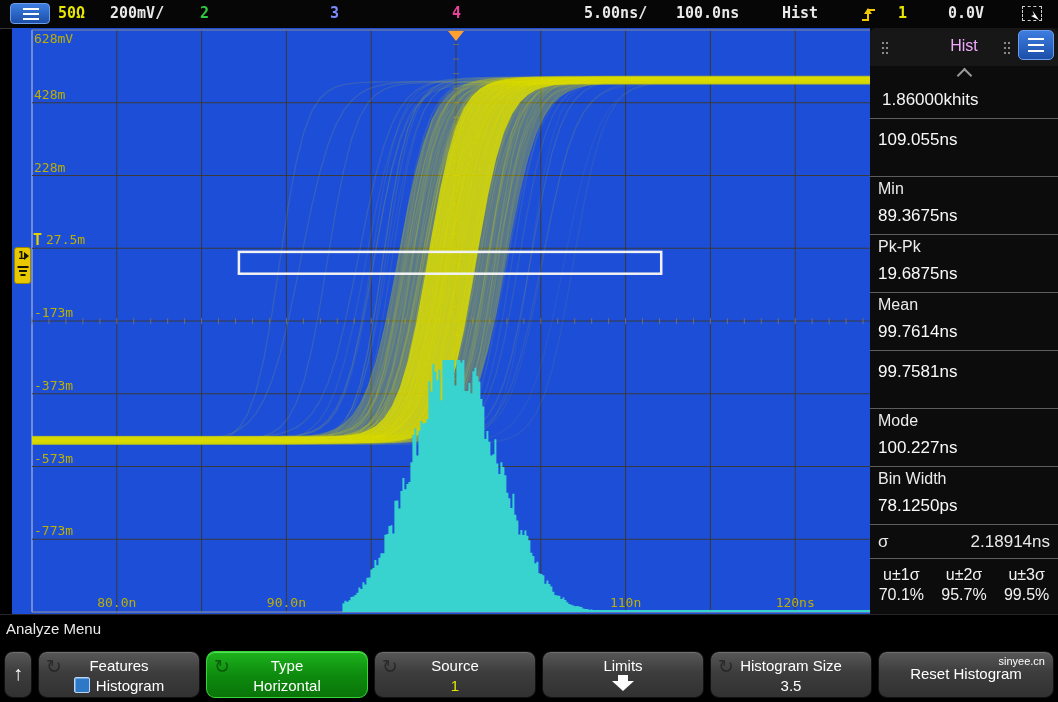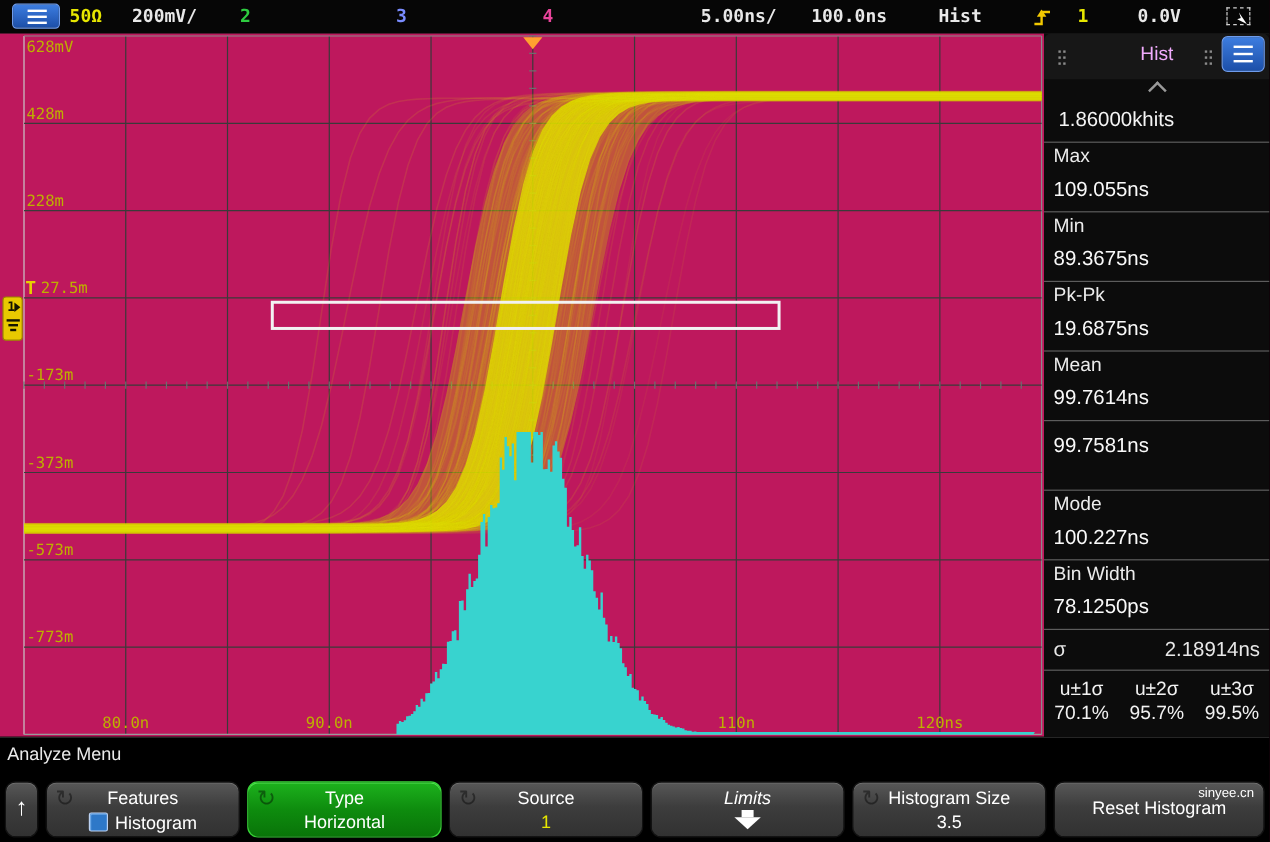--- a/index.html
+++ b/index.html
@@ -11,21 +11,21 @@
   .topbar .ti{position:absolute;top:4px;white-space:nowrap;font-weight:bold;}
   .menu-btn{position:absolute;left:10px;top:3px;width:40px;height:21px;border-radius:4px;
             background:linear-gradient(#3d7de0,#1c4fa8);border:1px solid #6e9cec;box-sizing:border-box;}
   .menu-btn .bar{position:absolute;left:12px;width:16px;height:2px;background:#fff;}
   .menu-btn .b1{top:4px}.menu-btn .b2{top:9px}.menu-btn .b3{top:14px}
   .c-y{color:#e6e600}.c-g{color:#2ecc40}.c-b{color:#7a8cff}.c-m{color:#e8439a}
   .trig-icon{position:absolute;left:860px;top:4px;}
   .cursor-icon{position:absolute;left:1022px;top:6px;width:20px;height:15px;
                border:1px dashed #cfcfcf;box-sizing:border-box;}
   
-  .scope{position:absolute;left:0;top:28px;width:870px;height:586px;background:#be185d;}
+  .scope{position:absolute;left:12px;top:28px;width:870px;height:586px;background:#1d4ed8;}
   .t-marker{position:absolute;left:21px;top:203px;color:#e6d000;font:bold 15px "DejaVu Sans Mono",monospace;}
   .ch-marker{position:absolute;left:2px;top:219px;width:17px;height:37px;background:#e8c900;
              border-radius:3px;border:1px solid #9a8400;box-sizing:border-box;}
   .ch-marker .n{position:absolute;left:3px;top:1px;color:#151500;font:bold 11px "DejaVu Sans Mono",monospace;}
   .ch-marker .arr{position:absolute;left:9px;top:4px;width:0;height:0;
                   border-left:5px solid #151500;border-top:4px solid transparent;border-bottom:4px solid transparent;}
   .ch-marker .g1,.ch-marker .g2,.ch-marker .g3{position:absolute;left:50%;transform:translateX(-50%);height:2px;background:#151500;}
   .ch-marker .g1{top:18px;width:11px}.ch-marker .g2{top:22px;width:8px}.ch-marker .g3{top:26px;width:5px}
   
   .panel{position:absolute;left:870px;top:28px;width:188px;height:586px;background:#0c0c0c;box-sizing:border-box;}
@@ -64,21 +64,21 @@
   .sk .l1{text-align:center;margin-top:5px;}
   .sk .l2{text-align:center;margin-top:3px;}
   .sk .cyc{position:absolute;left:7px;top:3px;font-size:19px;color:rgba(0,0,0,0.42);
            font-family:"DejaVu Sans",sans-serif;}
   .sk .single{text-align:center;line-height:44px;}
   .upbtn{left:4px;width:28px;}
   .upbtn .single{font-size:20px;font-weight:bold;line-height:42px;}
   .sk-feat{left:38px;width:162px;}
   .sk-type{left:206px;width:162px;}
   .sk-src{left:374px;width:162px;}
-  .sk-lim{left:542px;width:162px;font-style:italic;}
+  .sk-lim{left:542px;width:162px;}
   .sk-size{left:710px;width:162px;}
   .sk-reset{left:878px;width:176px;}
   .chk{display:inline-block;width:14px;height:14px;background:#2e78c8;border:1px solid #bcd2f2;
        border-radius:2px;vertical-align:-2px;margin-right:6px;box-shadow:inset 1px 1px 0 #6aa6e6;}
   .val-y{color:#e6e600;}
   .dn-arrow{width:0;height:0;margin:0 auto;border-left:11px solid transparent;
             border-right:11px solid transparent;border-top:10px solid #fff;}
   .dn-stem{width:10px;height:6px;background:#fff;margin:1px auto 0;}
   .watermark{position:absolute;right:8px;top:3px;font-size:11px;color:#fff;}
 </style>
@@ -440,21 +440,20 @@
       <div class="panel-menu-btn">
         <div class="bar b1"></div>
         <div class="bar b2"></div>
         <div class="bar b3"></div>
       </div>
     </div>
     <div class="chev-row"><span class="chev"></span></div>
     <div class="row-total">1.86000khits</div>
 
     <div class="stat">
-      <div class="lbl">Max</div>
       <div class="val">109.055ns</div>
     </div>
     <div class="stat">
       <div class="lbl">Min</div>
       <div class="val">89.3675ns</div>
     </div>
     <div class="stat">
       <div class="lbl">Pk-Pk</div>
       <div class="val">19.6875ns</div>
     </div>

